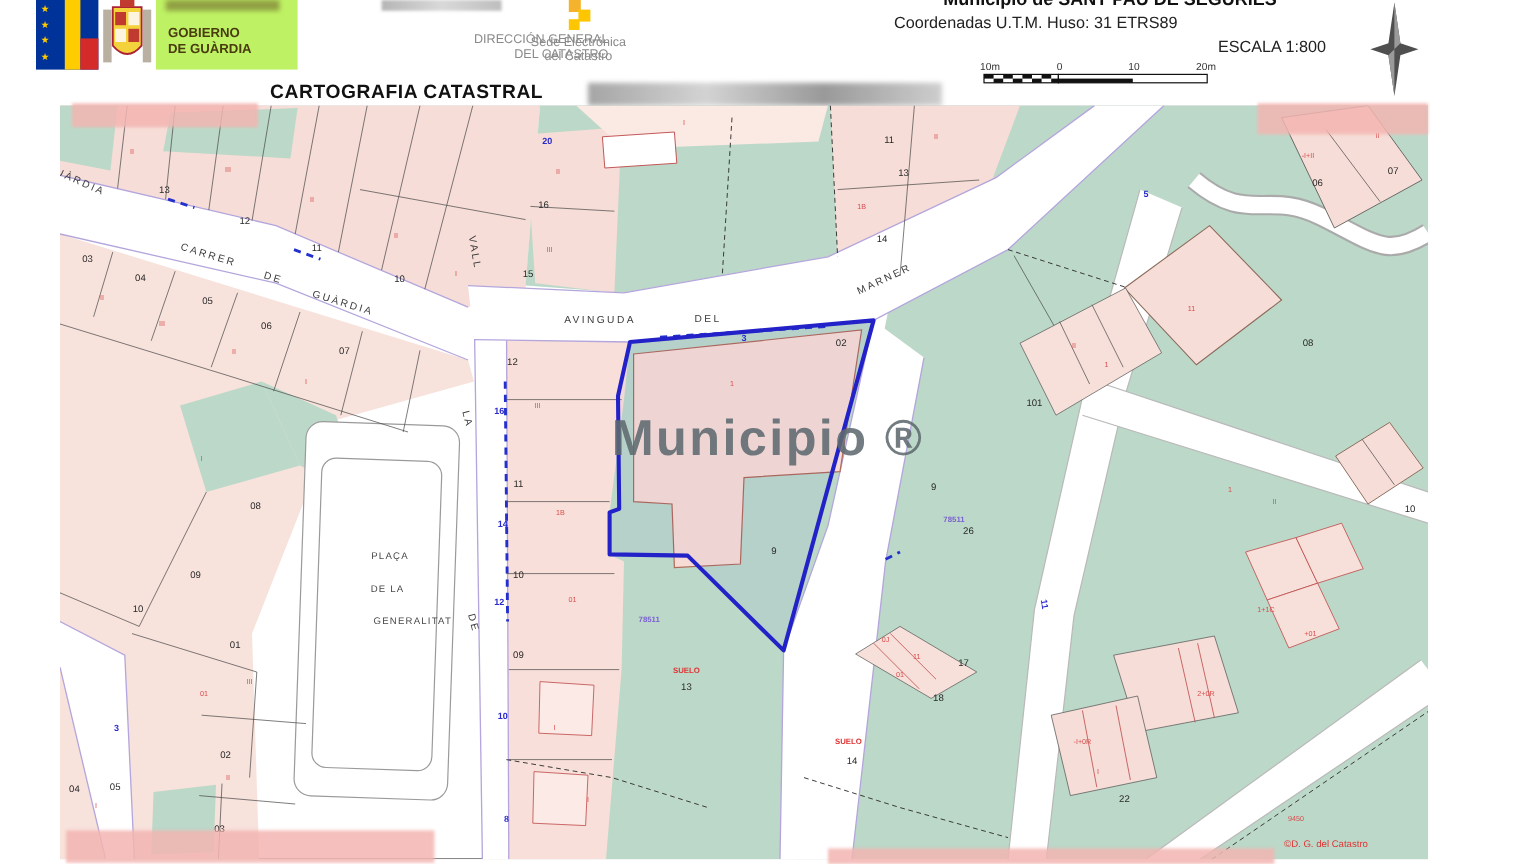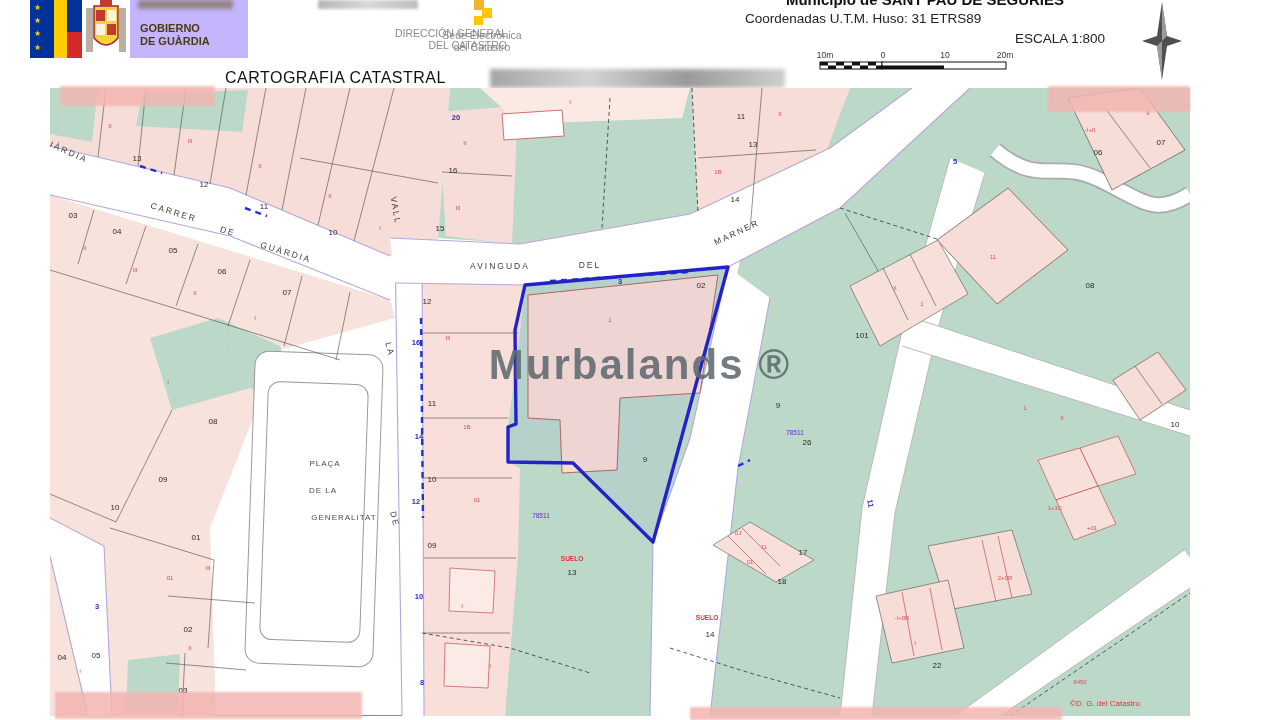--- a/index.html
+++ b/index.html
@@ -4,32 +4,32 @@
 <style>
   html,body{margin:0;padding:0;background:#fff;width:1280px;height:720px;overflow:hidden;
     font-family:"Liberation Sans","DejaVu Sans",sans-serif;}
   #page{position:relative;width:1280px;height:720px;background:#fff;}
   
   #hdr{position:absolute;left:0;top:0;width:1280px;height:88px;background:#fff;}
   .euflag{position:absolute;left:30px;top:0;width:52px;height:58px;background:#003399;}
   .euflag .star{position:absolute;color:#ffcc00;font-size:8px;line-height:8px;}
   .euflag .ybar{position:absolute;left:24px;top:0;width:13px;height:58px;background:#ffcc00;}
   .euflag .rsq{position:absolute;left:37px;top:32px;width:15px;height:26px;background:#d42a2a;}
-  .ybox{position:absolute;top:0;height:58px;background:#c4b5fd;color:#4a3c10;font-weight:bold;
+  .ybox{position:absolute;top:0;height:58px;background:#bef264;color:#4a3c10;font-weight:bold;
     font-size:11px;line-height:13px;padding-top:22px;box-sizing:border-box;padding-left:10px;}
   .blurline{position:absolute;top:0;height:9px;background:#6b5c28;opacity:.55;filter:blur(2px);}
   .gtxt{position:absolute;color:#8a8a8a;font-size:10.5px;line-height:12px;text-align:right;}
   .graybar{position:absolute;background:linear-gradient(90deg,#b5b5b5,#d9d9d9,#bdbdbd);filter:blur(1.5px);}
   #muni{position:absolute;left:745px;top:-9px;width:360px;height:20px;overflow:hidden;
     font-weight:bold;font-size:15px;color:#111;text-align:center;}
   #coords{position:absolute;left:745px;top:11px;width:360px;font-size:13.5px;color:#222;}
   #escala{position:absolute;left:745px;top:31px;width:360px;text-align:right;font-size:13.5px;color:#222;}
   #scalebar{position:absolute;left:815px;top:50px;}
   #compass{position:absolute;left:1140px;top:0px;}
-  #maptitle{position:absolute;left:225px;top:69px;font-size:16px;font-weight:normal;color:#111;
+  #maptitle{position:absolute;left:225px;top:69px;font-size:16px;font-weight:bold;color:#111;
     letter-spacing:.5px;}
   .redact{position:absolute;background:#f3b5b1;opacity:.85;filter:blur(1.2px);}
   .redactg{position:absolute;background:linear-gradient(90deg,#9c9c9c,#cfcfcf,#8f8f8f,#c9c9c9);
     filter:blur(2.2px);opacity:.9;}
   
   #map{position:absolute;left:50px;top:88px;}
   #watermark{position:absolute;left:640px;top:365px;transform:translate(-50%,-50%);
     font-size:42px;font-weight:bold;color:#5f6b70;opacity:.88;letter-spacing:2px;white-space:nowrap;}
   
   text{text-anchor:middle;}
@@ -351,19 +351,19 @@
         <text class="Lh" transform="translate(372,597) rotate(0)">8</text>
         <text class="Lh" transform="translate(47,521) rotate(0)">3</text>
         <text class="Lh" transform="translate(818,416) rotate(80)">11</text>
         <text class="Lh" transform="translate(905,76) rotate(0)">5</text>
         <text class="Lm" transform="translate(491,430) rotate(0)">78511</text>
         <text class="Lm" transform="translate(745,347) rotate(0)">78511</text>
         <text class="Lcr" transform="translate(1055,618) rotate(0)">©D. G. del Catastro</text>
       </g>
   </svg>
 
-  <div id="watermark">Murbalands ®</div>
+  <div id="watermark">Municipio ®</div>
   <div class="redact" style="left:60px;top:86px;width:155px;height:20px;"></div>
   <div class="redact" style="left:1048px;top:86px;width:142px;height:26px;"></div>
   <div class="redact" style="left:55px;top:692px;width:307px;height:27px;"></div>
   <div class="redact" style="left:690px;top:707px;width:372px;height:13px;"></div>
 
 </div>
 
 </body></html>

